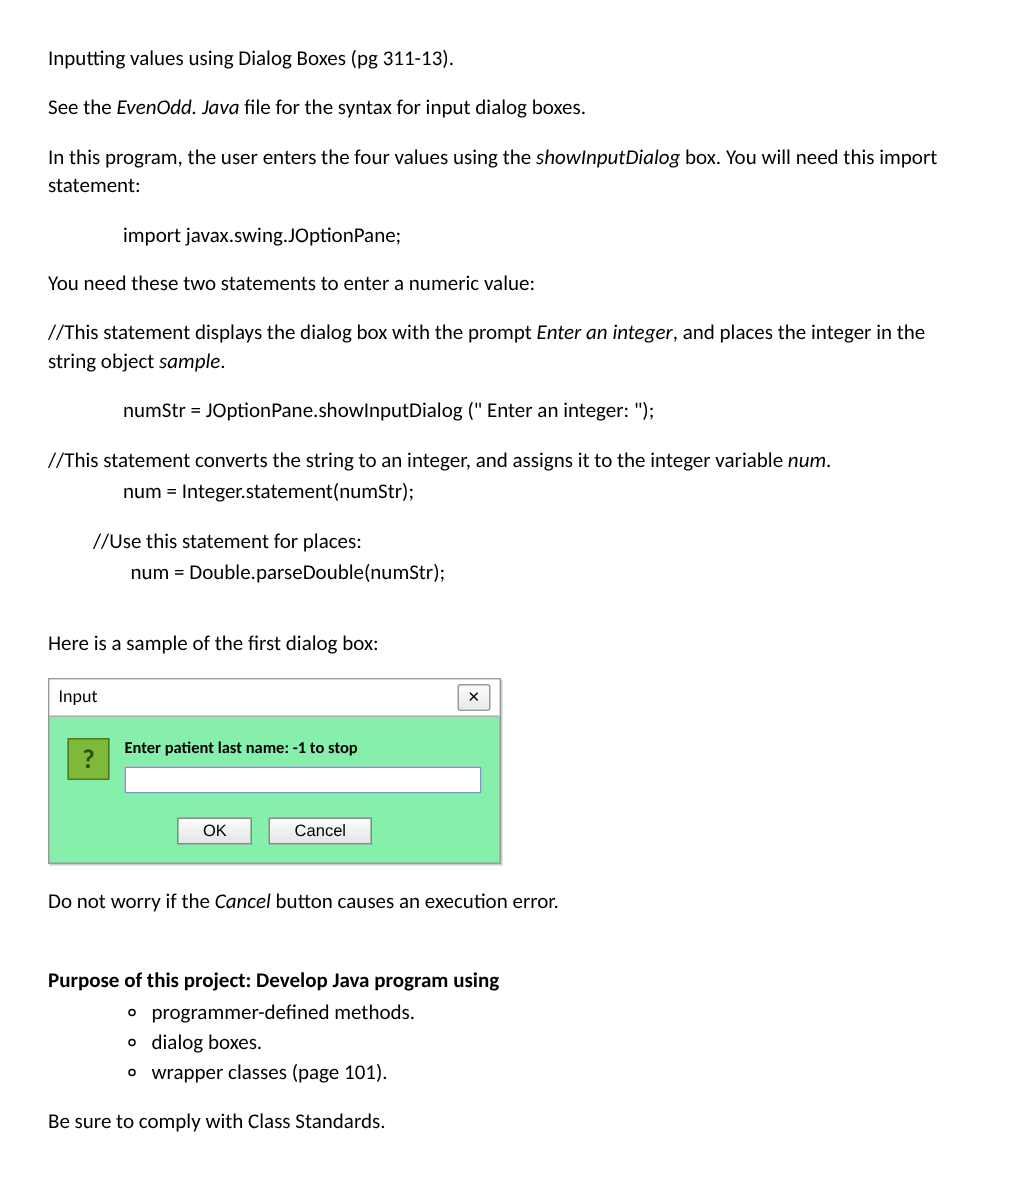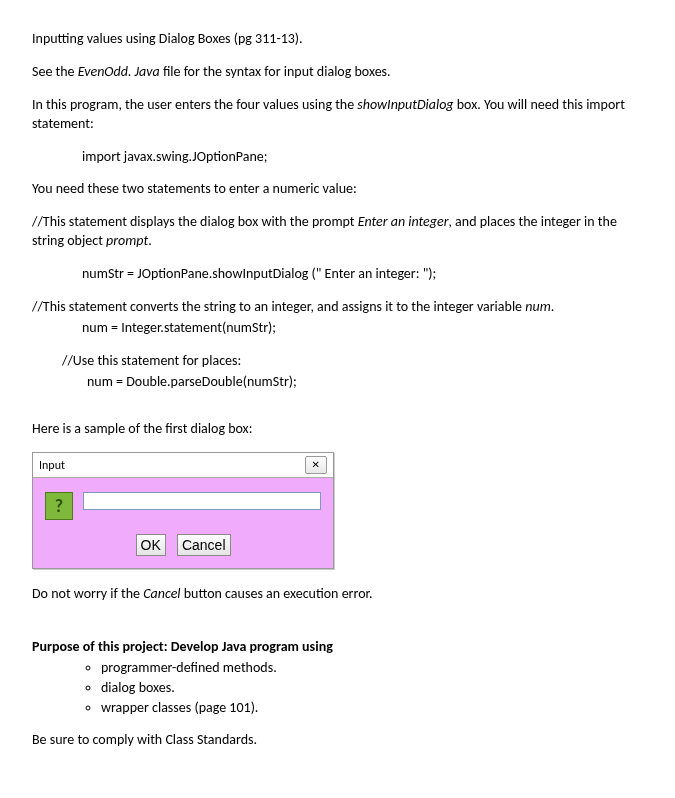--- a/index.html
+++ b/index.html
@@ -16,21 +16,21 @@
   p { margin: 0 0 14px 0; }
   .em { font-style: italic; }
   .indent1 { padding-left: 50px; }
   .indent2 { padding-left: 30px; }
   .indent3 { padding-left: 55px; }
   .tight { margin-bottom: 2px; }
 
   .dialog-outer {
     width: 300px;
     border: 1px solid #999;
-    background: #f0abfc;
+    background: #86efac;
     margin: 4px 0 16px 0;
     box-shadow: 1px 1px 0 #ccc;
   }
   .dialog-title {
     background: #fff;
     border-bottom: 1px solid #aaa;
     padding: 3px 6px;
     font-size: 12px;
     display: flex;
     justify-content: space-between;
@@ -70,22 +70,22 @@
     background: #fff;
     box-sizing: border-box;
   }
   .dialog-buttons {
     text-align: center;
     padding: 6px 0 12px 0;
   }
   .dlg-btn {
     border: 1px solid #8a8a8a;
     background: linear-gradient(#fdfdfd,#e4e4e4);
-    font-size: 14px;
-    padding: 2px 4px;
+    font-size: 11px;
+    padding: 2px 16px;
     margin: 0 4px;
     cursor: pointer;
   }
 
   ul.circle { list-style-type: circle; margin: 2px 0 14px 0; padding-left: 58px; }
   ul.circle li { margin: 1px 11px; }
   .gap-top { margin-top: 28px; }
   .gap-top-big { margin-top: 34px; font-weight: bold; }
 </style>
 </head>
@@ -99,21 +99,21 @@
 
 <p>
   <span>In this program, the user enters the four values using the </span><span class="em">showInputDialog</span><span> box. You will need this import statement:</span>
 </p>
 
 <p class="indent1">import javax.swing.JOptionPane;</p>
 
 <p>You need these two statements to enter a numeric value:</p>
 
 <p>
-  <span>//This statement displays the dialog box with the prompt </span><span class="em">Enter an integer</span><span>, and places the integer in the string object </span><span class="em">prompt</span><span>.</span>
+  <span>//This statement displays the dialog box with the prompt </span><span class="em">Enter an integer</span><span>, and places the integer in the string object </span><span class="em">sample</span><span>.</span>
 </p>
 
 <p class="indent1">numStr = JOptionPane.showInputDialog ("   Enter an integer: ");</p>
 
 <p class="tight">
   <span>//This statement converts the string to an integer, and assigns it to the integer variable </span><span class="em">num</span><span>.</span>
 </p>
 <p class="indent1">num = Integer.statement(numStr);</p>
 
 <p class="tight indent2">//Use this statement for places:</p>
@@ -122,20 +122,21 @@
 <p class="gap-top">Here is a sample of the first dialog box:</p>
 
 <div class="dialog-outer">
   <div class="dialog-title">
     <span>Input</span>
     <span class="dialog-x">✕</span>
   </div>
   <div class="dialog-body">
     <div class="q-icon">?</div>
     <div class="dialog-right">
+      <div class="dialog-prompt">Enter patient last name: -1 to stop</div>
       <input type="text" class="dialog-input" style="">
     </div>
   </div>
   <div class="dialog-buttons">
     <button class="dlg-btn">OK</button>
     <button class="dlg-btn">Cancel</button>
   </div>
 </div>
 
 <p>

